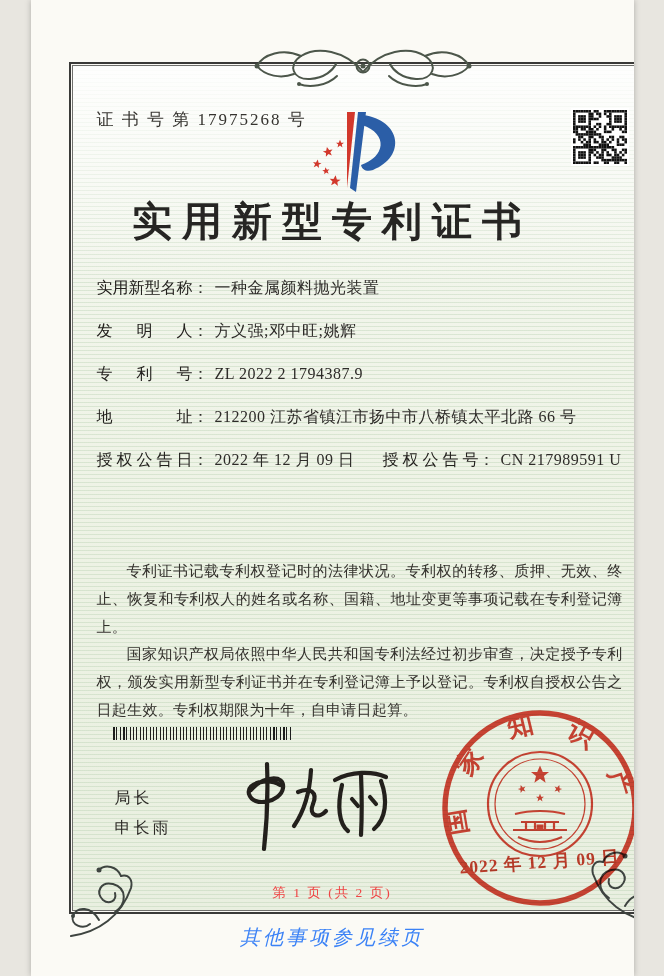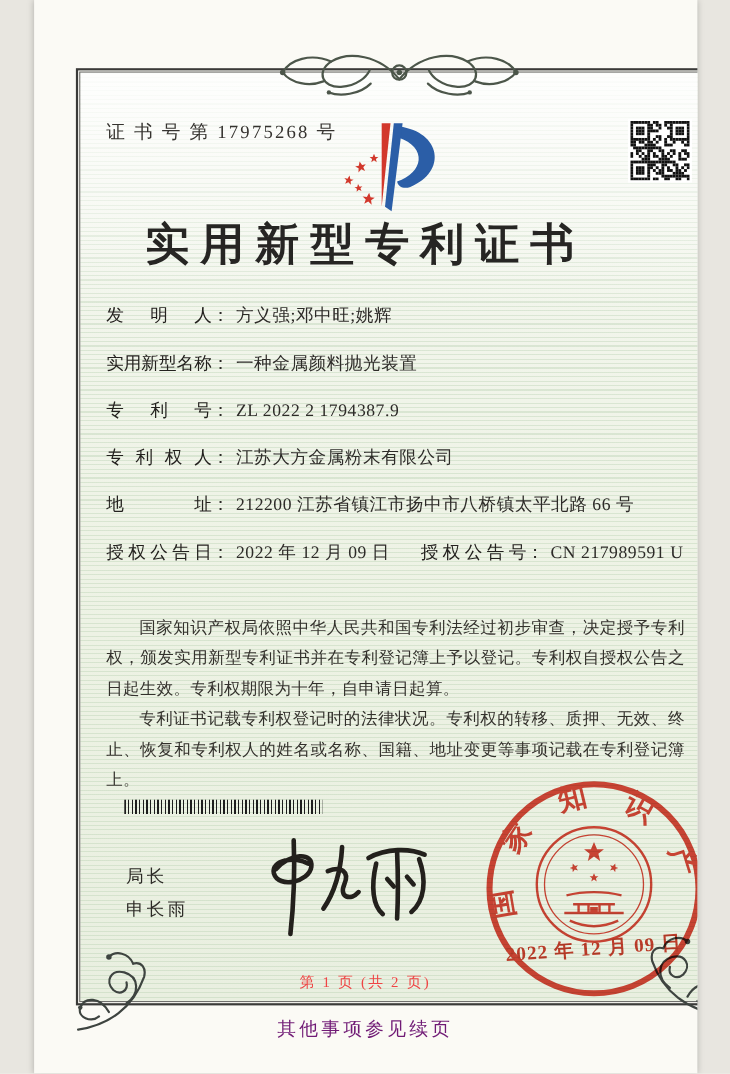--- a/index.html
+++ b/index.html
@@ -62,21 +62,21 @@
   .crest { position:absolute; left:216px; top:42px; }
   .corner-orn { position:absolute; }
   .corner-orn.br { left:548px; top:842px; }
   .corner-orn.bl { left:36px; top:856px; }
   .page-number {
     position:absolute; left:0; right:0; top:884px; text-align:center;
     font-size:13.5px; letter-spacing:2px; color:#ef4444;
   }
   .continuation {
     position:absolute; left:0; right:0; top:924px; text-align:center;
-    font-size:17px; letter-spacing:3px; color:#701a75;
+    font-size:20px; letter-spacing:3px; color:#3b82f6;font-style:italic;
   }
 </style>
 </head>
 <body>
 
 <div class="page">
 
   <div class="frame">
     <div class="frame-inner"></div>
   </div>
@@ -390,47 +390,44 @@
         <rect x="45.71" y="57.14" width="2.86" height="2.86"></rect>
         <rect x="48.57" y="57.14" width="2.86" height="2.86"></rect>
         <rect x="57.14" y="57.14" width="2.86" height="2.86"></rect>
       </g>
   </svg>
 
   <div class="title">实用新型专利证书</div>
 
   <div class="fields">
     <div class="frow">
+      <span class="flabel">实用新型名称</span><span class="fcolon">：</span><span class="fvalue">一种金属颜料抛光装置</span>
+    </div>
+    <div class="frow">
       <span class="flabel">发明人</span><span class="fcolon">：</span><span class="fvalue">方义强;邓中旺;姚辉</span>
     </div>
     <div class="frow">
-      <span class="flabel">实用新型名称</span><span class="fcolon">：</span><span class="fvalue">一种金属颜料抛光装置</span>
-    </div>
-    <div class="frow">
       <span class="flabel">专利号</span><span class="fcolon">：</span><span class="fvalue">ZL 2022 2 1794387.9</span>
-    </div>
-    <div class="frow">
-      <span class="flabel">专利权人</span><span class="fcolon">：</span><span class="fvalue">江苏大方金属粉末有限公司</span>
     </div>
     <div class="frow">
       <span class="flabel">地址</span><span class="fcolon">：</span><span class="fvalue">212200 江苏省镇江市扬中市八桥镇太平北路 66 号</span>
     </div>
     <div class="frow">
       <span class="fpair first">
         <span class="flabel">授权公告日</span><span class="fcolon">：</span><span class="fvalue">2022 年 12 月 09 日</span>
       </span>
       <span class="fpair">
         <span class="flabel">授权公告号</span><span class="fcolon">：</span><span class="fvalue">CN 217989591 U</span>
       </span>
     </div>
   </div>
 
   <div class="paras">
+    <p class="cert-para">专利证书记载专利权登记时的法律状况。专利权的转移、质押、无效、终止、恢复和专利权人的姓名或名称、国籍、地址变更等事项记载在专利登记簿上。</p>
     <p class="cert-para">国家知识产权局依照中华人民共和国专利法经过初步审查，决定授予专利权，颁发实用新型专利证书并在专利登记簿上予以登记。专利权自授权公告之日起生效。专利权期限为十年，自申请日起算。</p>
-    <p class="cert-para">专利证书记载专利权登记时的法律状况。专利权的转移、质押、无效、终止、恢复和专利权人的姓名或名称、国籍、地址变更等事项记载在专利登记簿上。</p>
   </div>
 
   <div class="barcode"></div>
 
   <div class="director">
     <div>局长</div>
     <div>申长雨</div>
   </div>
 
   <svg class="signature" width="172" height="96" viewBox="0 0 172 96">

